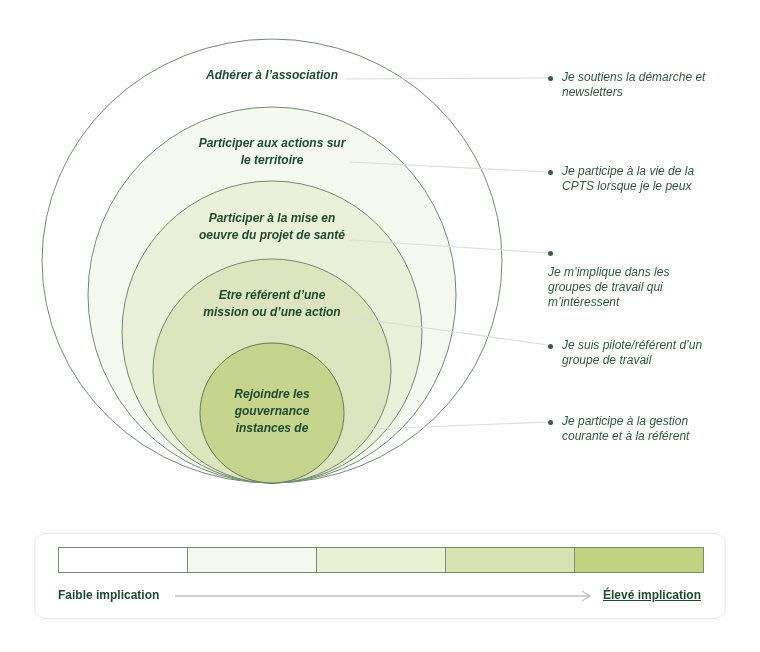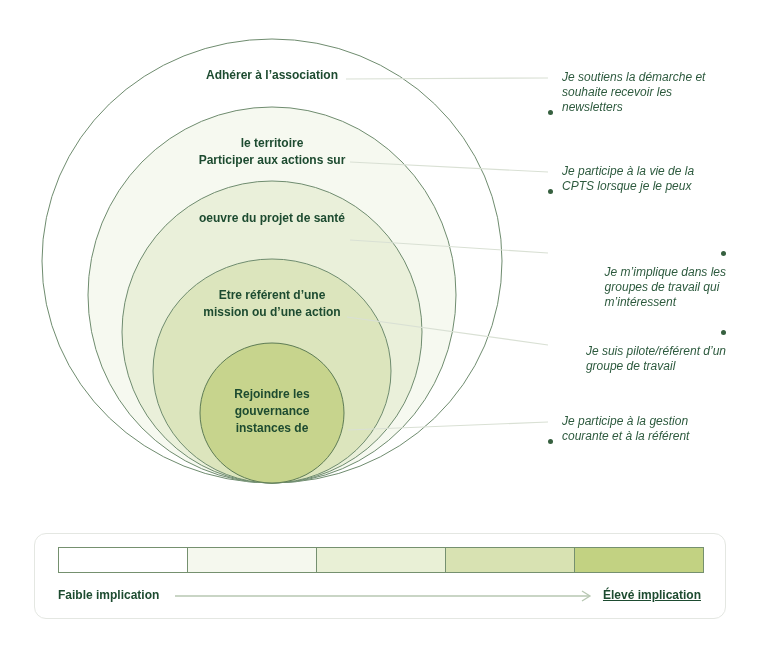--- a/index.html
+++ b/index.html
@@ -14,29 +14,30 @@
   .connector { stroke: #d9e0d4; stroke-width: 1.2; fill: none; }
 
   .ring-label {
     position: absolute;
     width: 240px;
     text-align: center;
     color: #1d4b30;
     font-size: 12px;
     font-weight: 700;
     line-height: 17px;
+    font-style: italic;
   }
 
   .bullet {
     position: absolute;
     left: 548px;
     width: 178px;
     display: flex;
     gap: 9px;
-    align-items: flex-end;
+    align-items: flex-start;
   }
   .bullet .dot {
     width: 5px; height: 5px; border-radius: 50%;
     background: #36603f; flex: 0 0 auto; margin-top: 6px;
   }
   .bullet .lines {
     font-style: italic;
     color: #2d5a3e;
     font-size: 12px;
     line-height: 15px;
@@ -89,44 +90,44 @@
     <path class="connector" d="M350,240 L548,253"></path>
     <path class="connector" d="M347,317 L548,345"></path>
     <path class="connector" d="M348,430 L548,422"></path>
   </svg>
 
   <div class="ring-label" style="left:152px; top:67px;">
     <div>Adhérer à l’association</div>
   </div>
 
   <div class="ring-label" style="left:152px; top:135px;">
+    <div>Participer aux actions sur</div>
     <div>le territoire</div>
-    <div>Participer aux actions sur</div>
   </div>
 
   <div class="ring-label" style="left:152px; top:210px;">
+    <div>Participer à la mise en</div>
     <div>oeuvre du projet de santé</div>
   </div>
 
   <div class="ring-label" style="left:152px; top:287px;">
     <div>Etre référent d’une</div>
     <div>mission ou d’une action</div>
   </div>
 
   <div class="ring-label" style="left:152px; top:386px;">
     <div>Rejoindre les</div>
     <div>gouvernance</div>
     <div>instances de</div>
   </div>
 
   <div class="bullet" style="top:70px;">
     <span class="dot"></span>
     <div class="lines">
       <div>Je soutiens la démarche et</div>
-      <div>souhaite recevoir les</div>
       <div>newsletters</div>
     </div>
   </div>
 
   <div class="bullet" style="top:164px;">
     <span class="dot"></span>
     <div class="lines">
       <div>Je participe à la vie de la</div>
       <div>CPTS lorsque je le peux</div>
     </div>
@@ -134,21 +135,21 @@
 
   <div class="bullet" style="top:245px;flex-direction:column;">
     <span class="dot"></span>
     <div class="lines">
       <div>Je m’implique dans les</div>
       <div>groupes de travail qui</div>
       <div>m’intéressent</div>
     </div>
   </div>
 
-  <div class="bullet" style="top:324px;flex-direction:column;">
+  <div class="bullet" style="top:338px;">
     <span class="dot"></span>
     <div class="lines">
       <div>Je suis pilote/référent d’un</div>
       <div>groupe de travail</div>
     </div>
   </div>
 
   <div class="bullet" style="top:414px;">
     <span class="dot"></span>
     <div class="lines">

